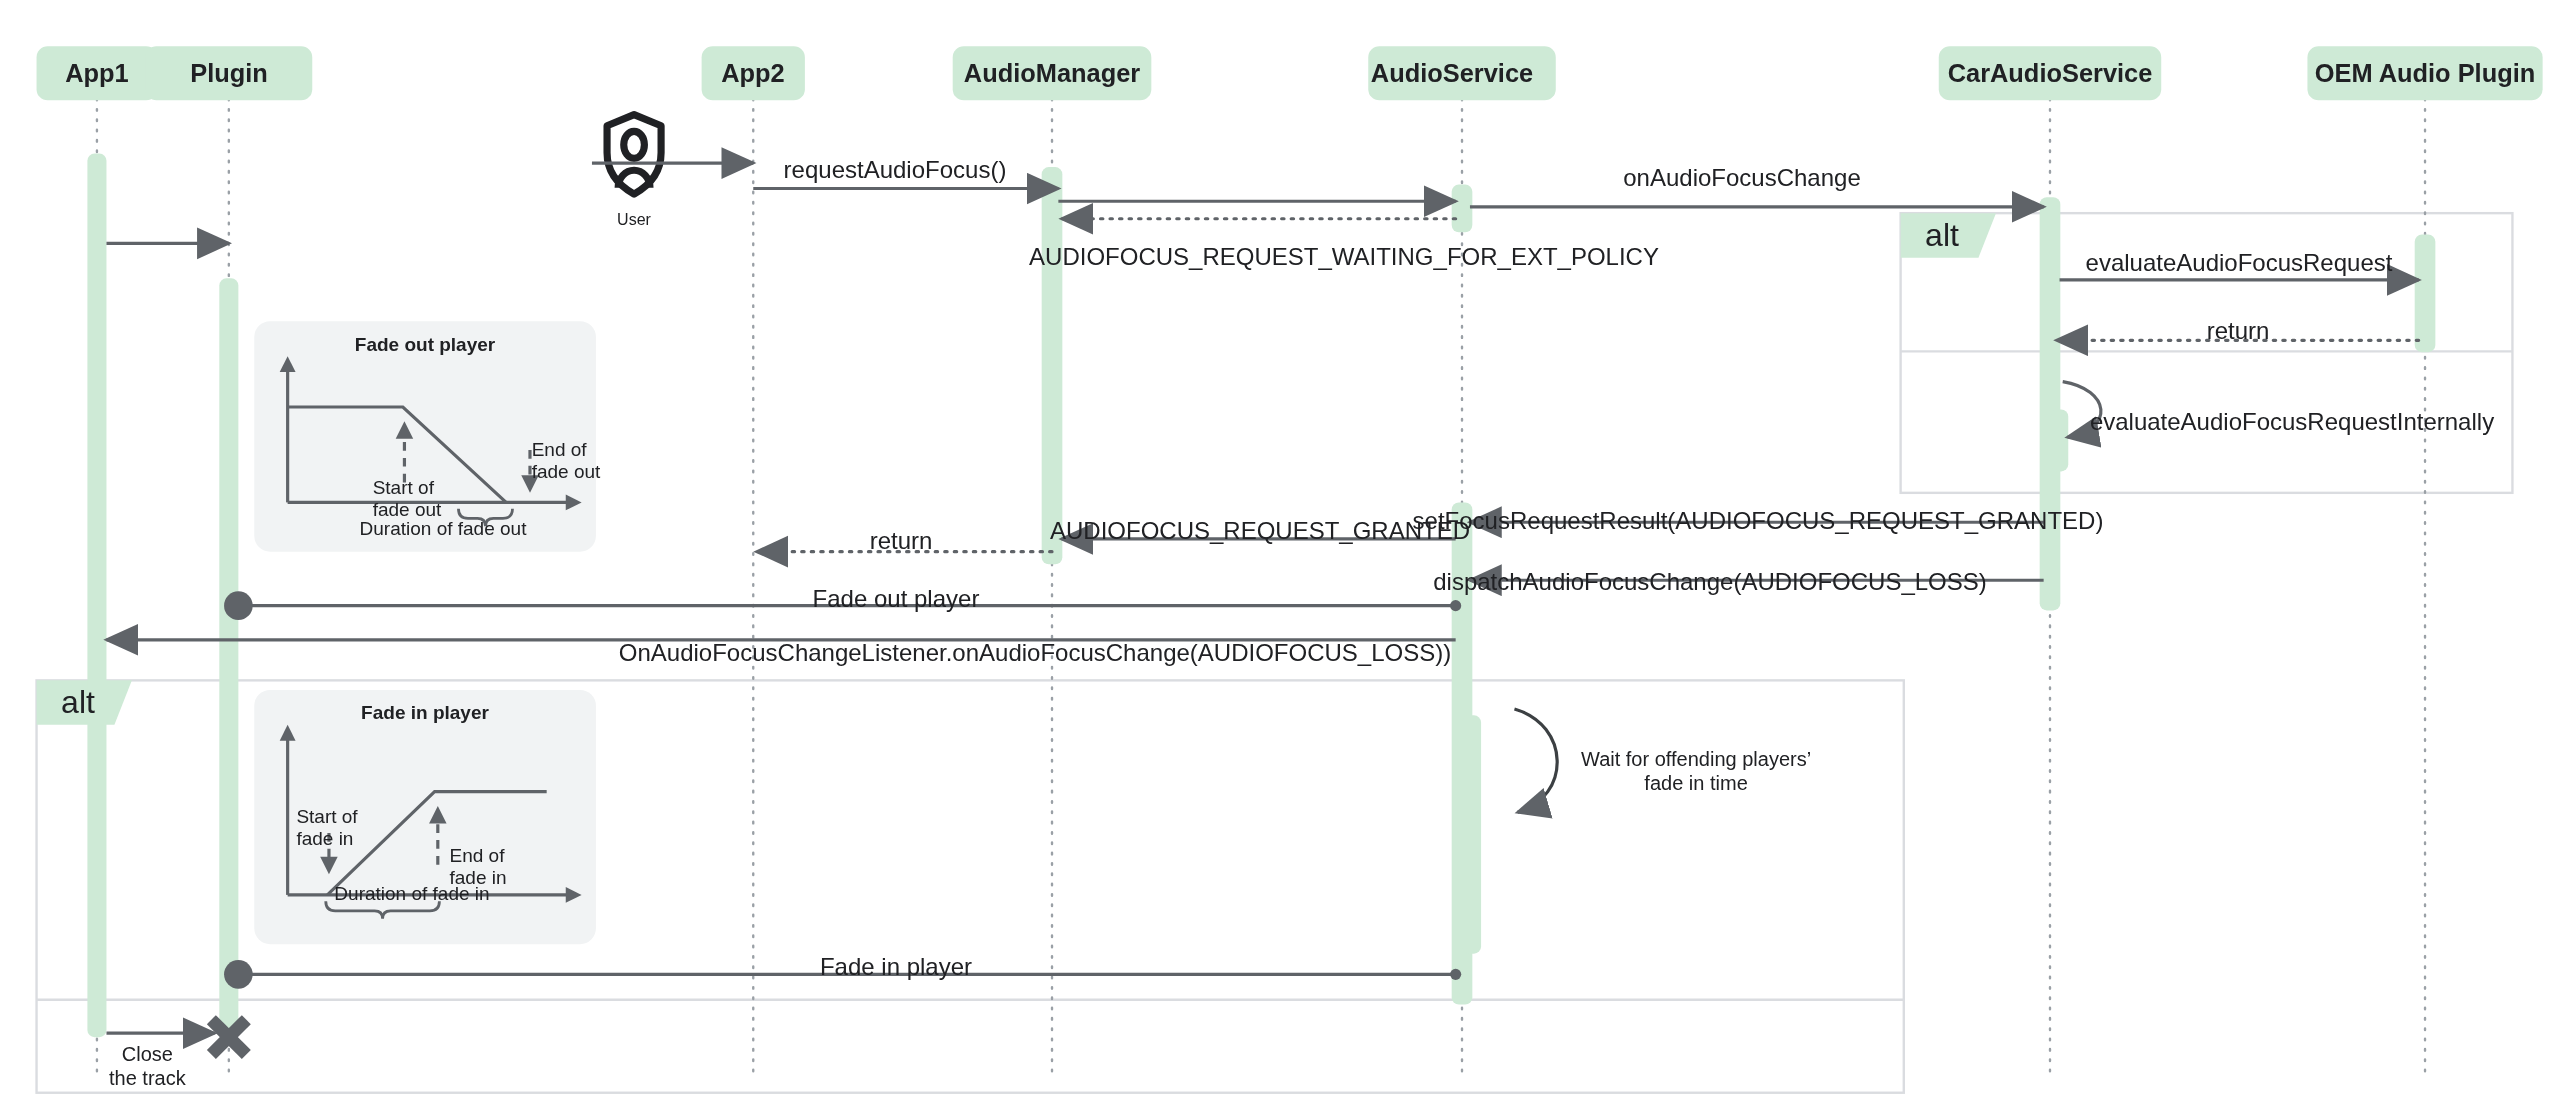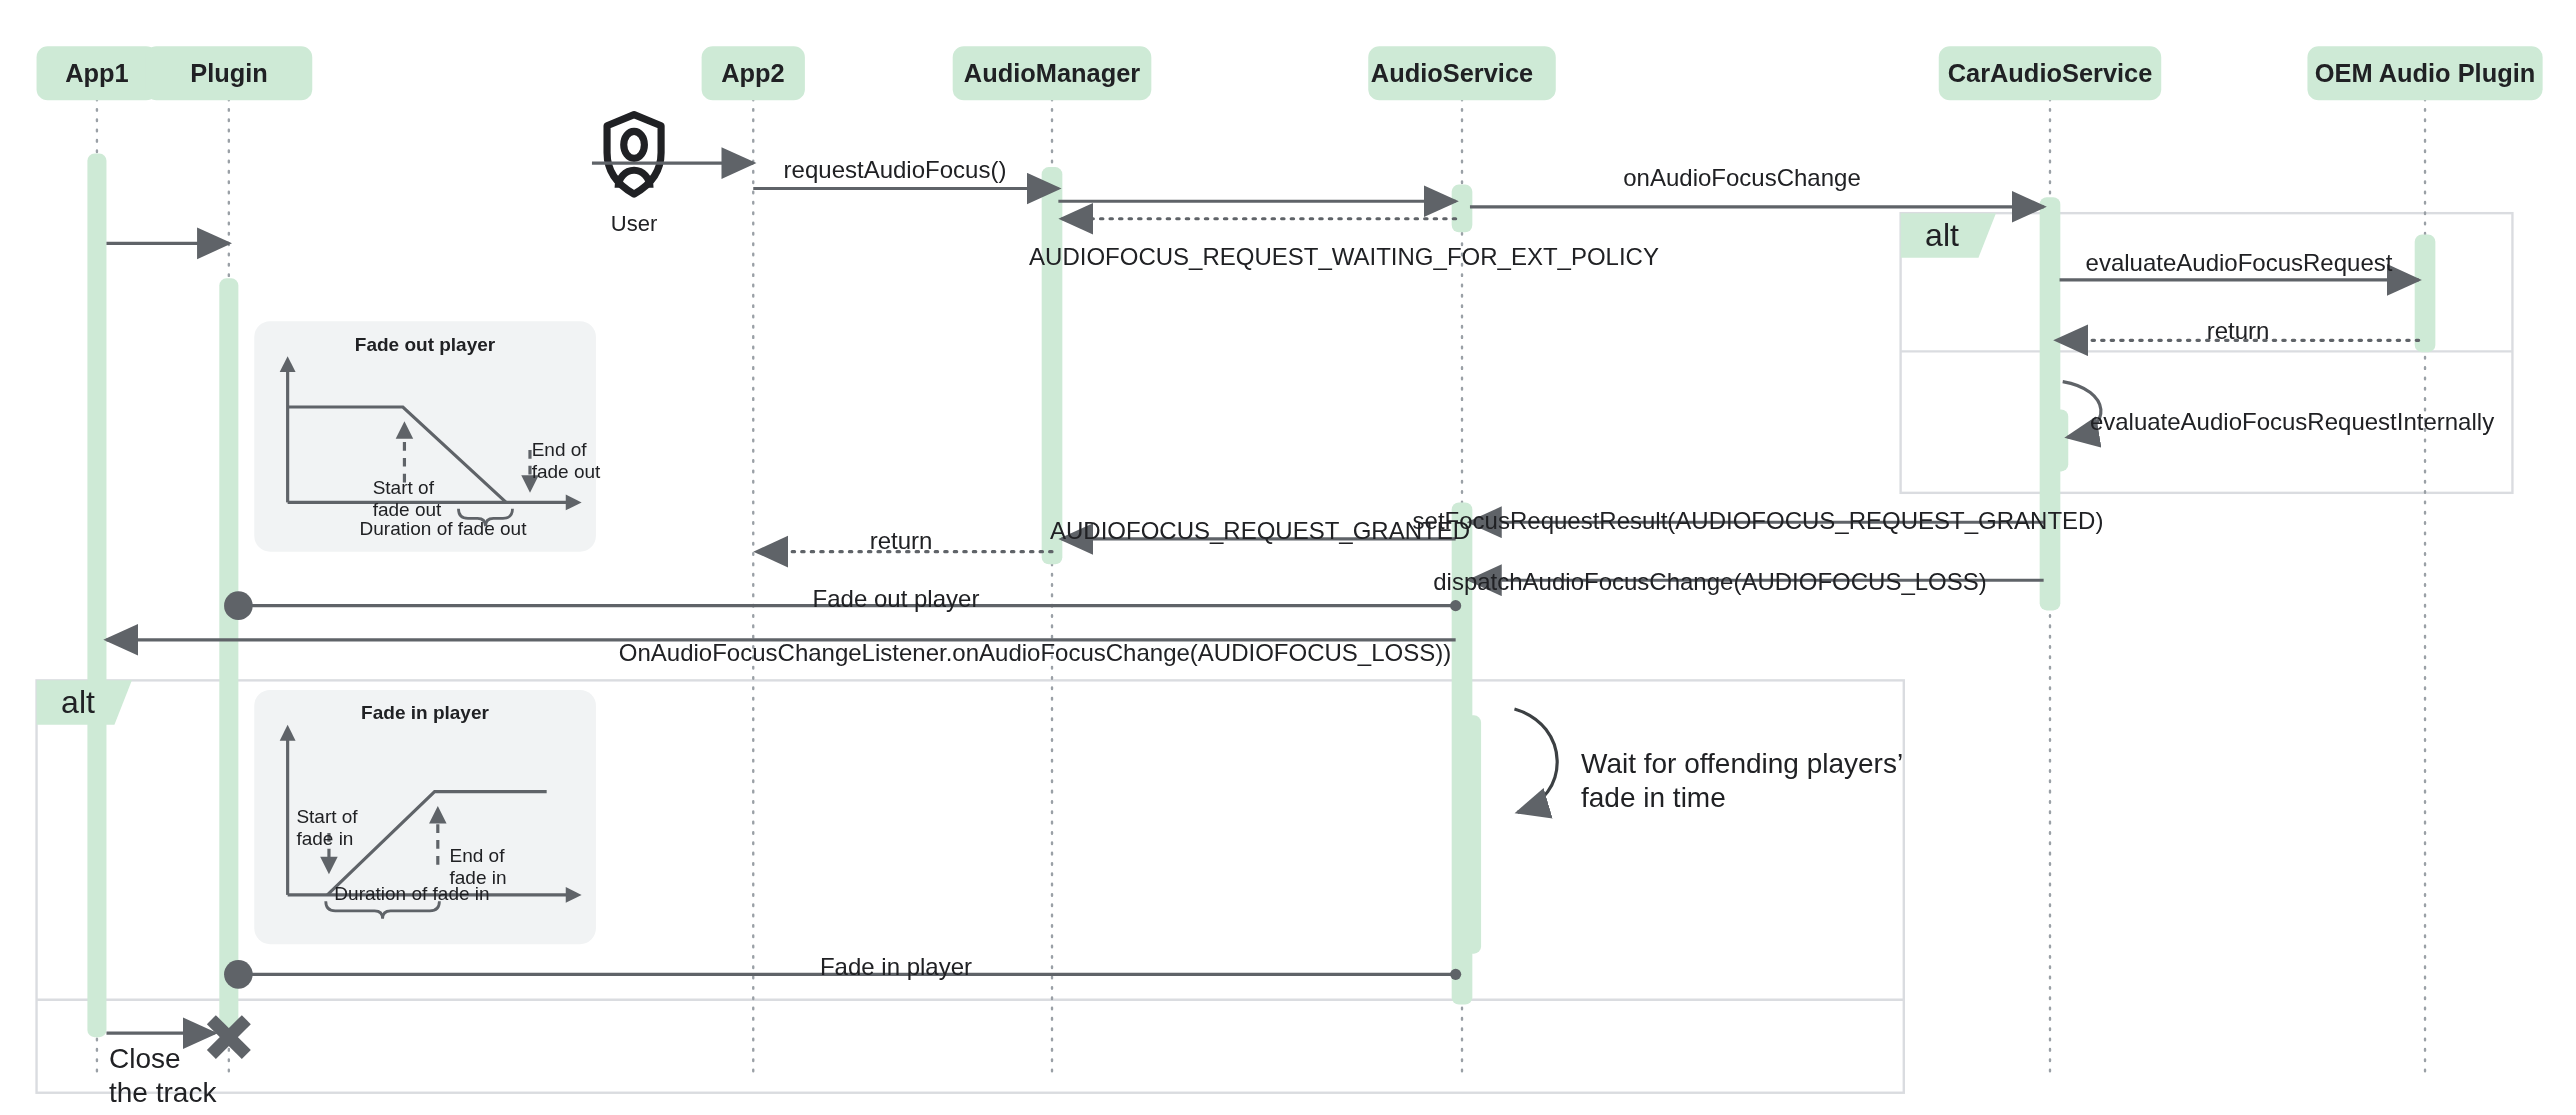--- a/index.html
+++ b/index.html
@@ -14,22 +14,22 @@
     font-family:Liberation Sans, sans-serif;
   }
   .msg-lbl { font-size:24px; transform:translateX(-50%);margin-top:11px; }
   .part-lbl {
     font-size:25.4px; font-weight:700; transform:translate(-50%,-50%);
     text-align:center;
   }
   .note-title { font-size:19px; font-weight:700; transform:translateX(-50%); }
   .note-lbl { font-size:19px; text-align:left; transform:translateX(-50%); line-height:1.15; }
   .frag-lbl { font-size:32px; transform:translate(-50%,-50%); }
-  .actor-lbl { font-size:22px; transform:translate(-50%,0); }
-  .free-lbl { font-size:28px; line-height:1.2; }
+  .actor-lbl { font-size:16px; transform:translate(-50%,0); }
+  .free-lbl { font-size:20px; line-height:1.2;text-align:center; }
 </style>
 </head>
 <body>
 
 <div id="canvas">
   <svg id="svg" width="2576" height="1116" viewBox="0 0 3242 1404" xmlns="http://www.w3.org/2000/svg">
       <defs>
         <marker id="ahR" markerWidth="12" markerHeight="12" refX="10" refY="5" orient="auto">
           <path d="M0,0 L11,5 L0,10 z" fill="#5f6368"></path>
         </marker>

